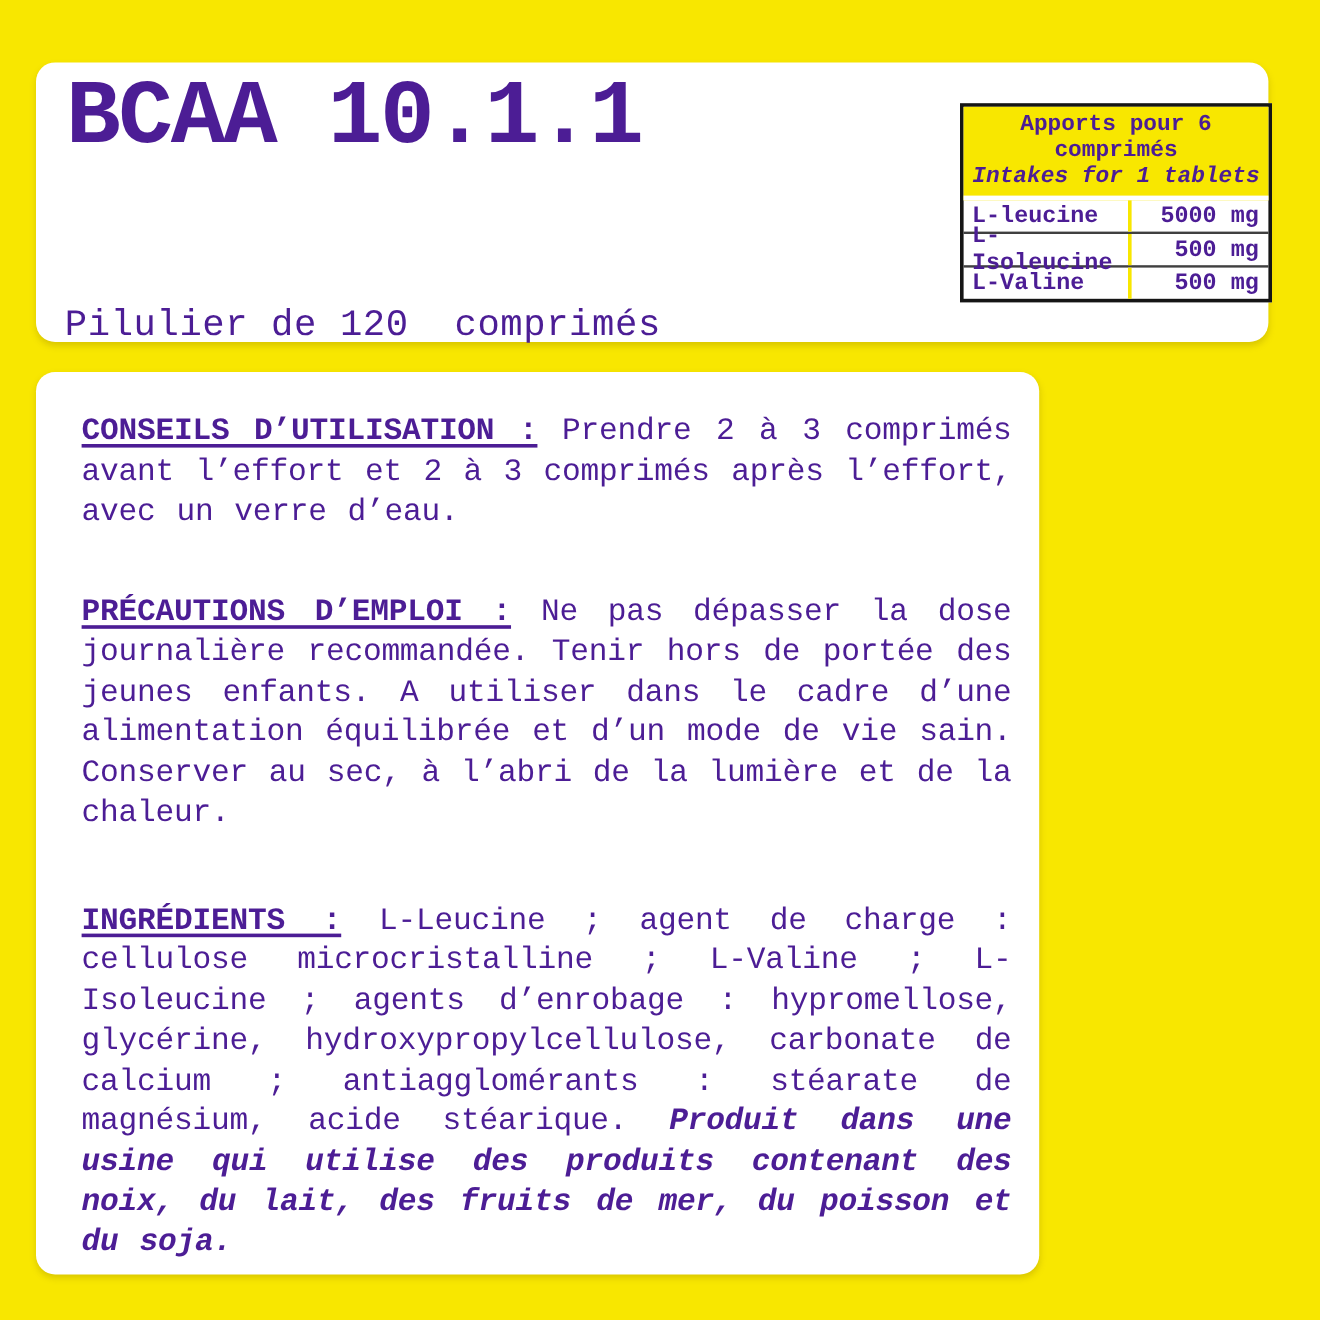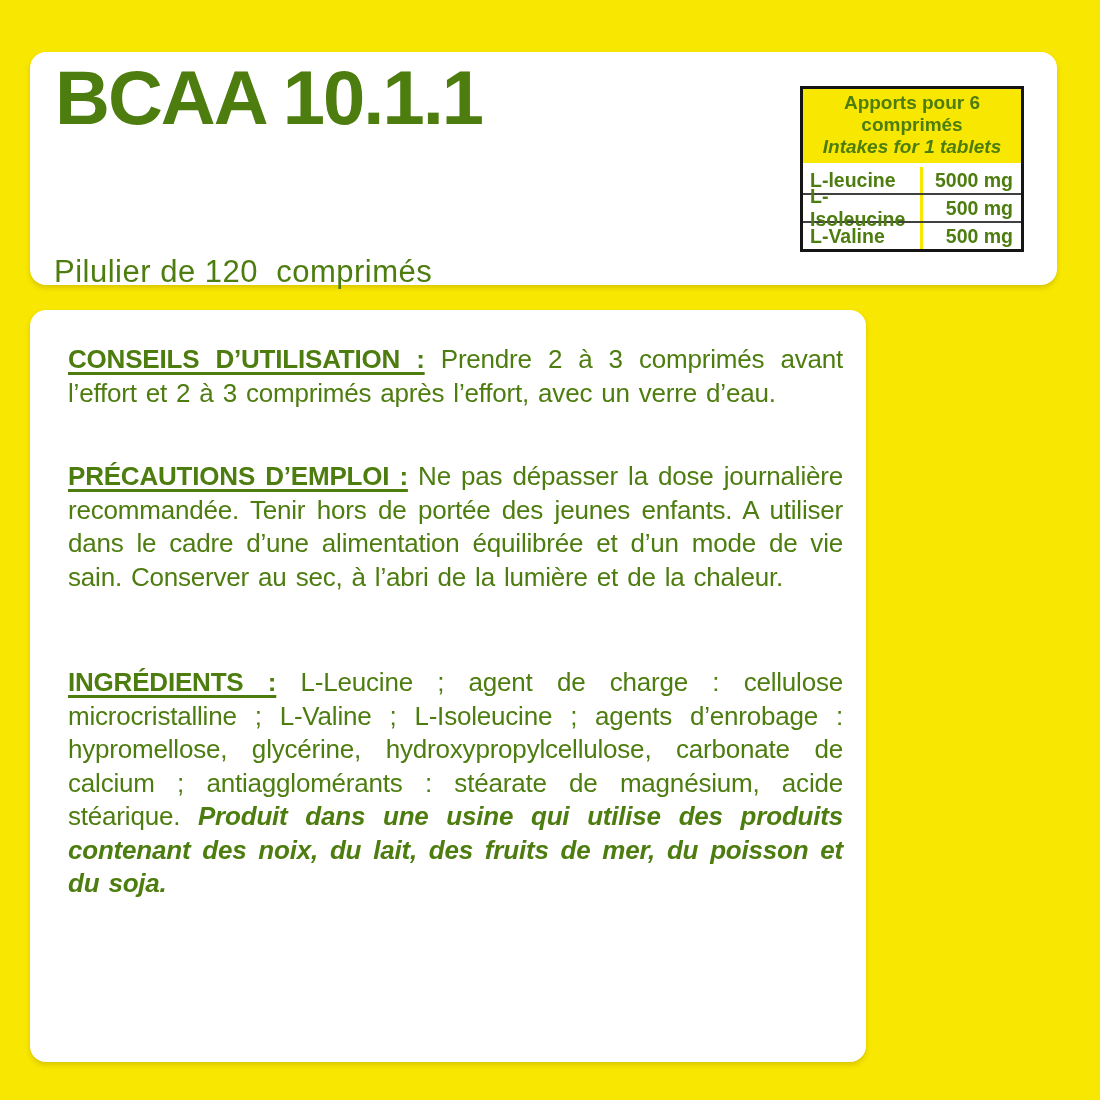--- a/index.html
+++ b/index.html
@@ -1,21 +1,21 @@
 <!DOCTYPE html>
 <html><head>
 <meta charset="utf-8">
 <style>
   html,body { margin:0; padding:0; }
   .page {
     position:relative;
     width:1100px; height:1100px;
     background:#f8e700;
-    font-family:Liberation Sans, sans-serif;
-    color:#4d7c0f;
+    font-family:Liberation Mono, monospace;
+    color:#4c1d95;
     overflow:hidden;
   }
   .panel {
     position:absolute;
     background:#ffffff;
     border-radius:16px;
     box-shadow:0 3px 5px rgba(150,125,0,0.30);
   }
   .panel-top  { left:30px; top:52px;  width:1027px; height:233px; }
   .panel-main { left:30px; top:310px; width:836px; height:752px; }
@@ -28,21 +28,21 @@
   }
   .subtitle {
     position:absolute; left:24px; top:190px;
     font-size:31px; font-weight:400; letter-spacing:0.5px;
     white-space:pre-wrap;
     margin-top:12px;
   }
 
   
   .nt {
-    position:absolute; left:770px; top:34px; width:224px;
+    position:absolute; left:770px; top:34px; width:260px;
     border:3px solid #151515;
     background:#ffffff;
     box-sizing:border-box;
   }
   .nt-head {
     background:#f8e700;
     text-align:center;
     font-weight:700; font-size:19px; line-height:22px;
     padding:3px 2px 5px;
     border-bottom:4px solid #ffffff;
@@ -115,21 +115,21 @@
   </section>
 
   <section class="panel panel-main">
     <div class="content">
 
       <p class="para">
         <span class="hd">CONSEILS D’UTILISATION :</span>
         <span>Prendre 2 à 3 comprimés avant l’effort et 2 à 3 comprimés après l’effort, avec un verre d’eau.</span>
       </p>
 
-      <p class="para" style="margin-bottom:72px">
+      <p class="para" style="margin-bottom:56px">
         <span class="hd">PRÉCAUTIONS D’EMPLOI :</span>
         <span>Ne pas dépasser la dose journalière recommandée. Tenir hors de portée des jeunes enfants. A utiliser dans le cadre d’une alimentation équilibrée et d’un mode de vie sain. Conserver au sec, à l’abri de la lumière et de la chaleur.</span>
       </p>
 
       <p class="para">
         <span class="hd">INGRÉDIENTS :</span>
         <span>L-Leucine ; agent de charge : cellulose microcristalline ; L-Valine ; L-Isoleucine ; agents d’enrobage : hypromellose, glycérine, hydroxypropylcellulose, carbonate de calcium ; antiagglomérants : stéarate de magnésium, acide stéarique.</span>
         <span class="allergen">Produit dans une usine qui utilise des produits contenant des noix, du lait, des fruits de mer, du poisson et du soja.</span>
       </p>
 

